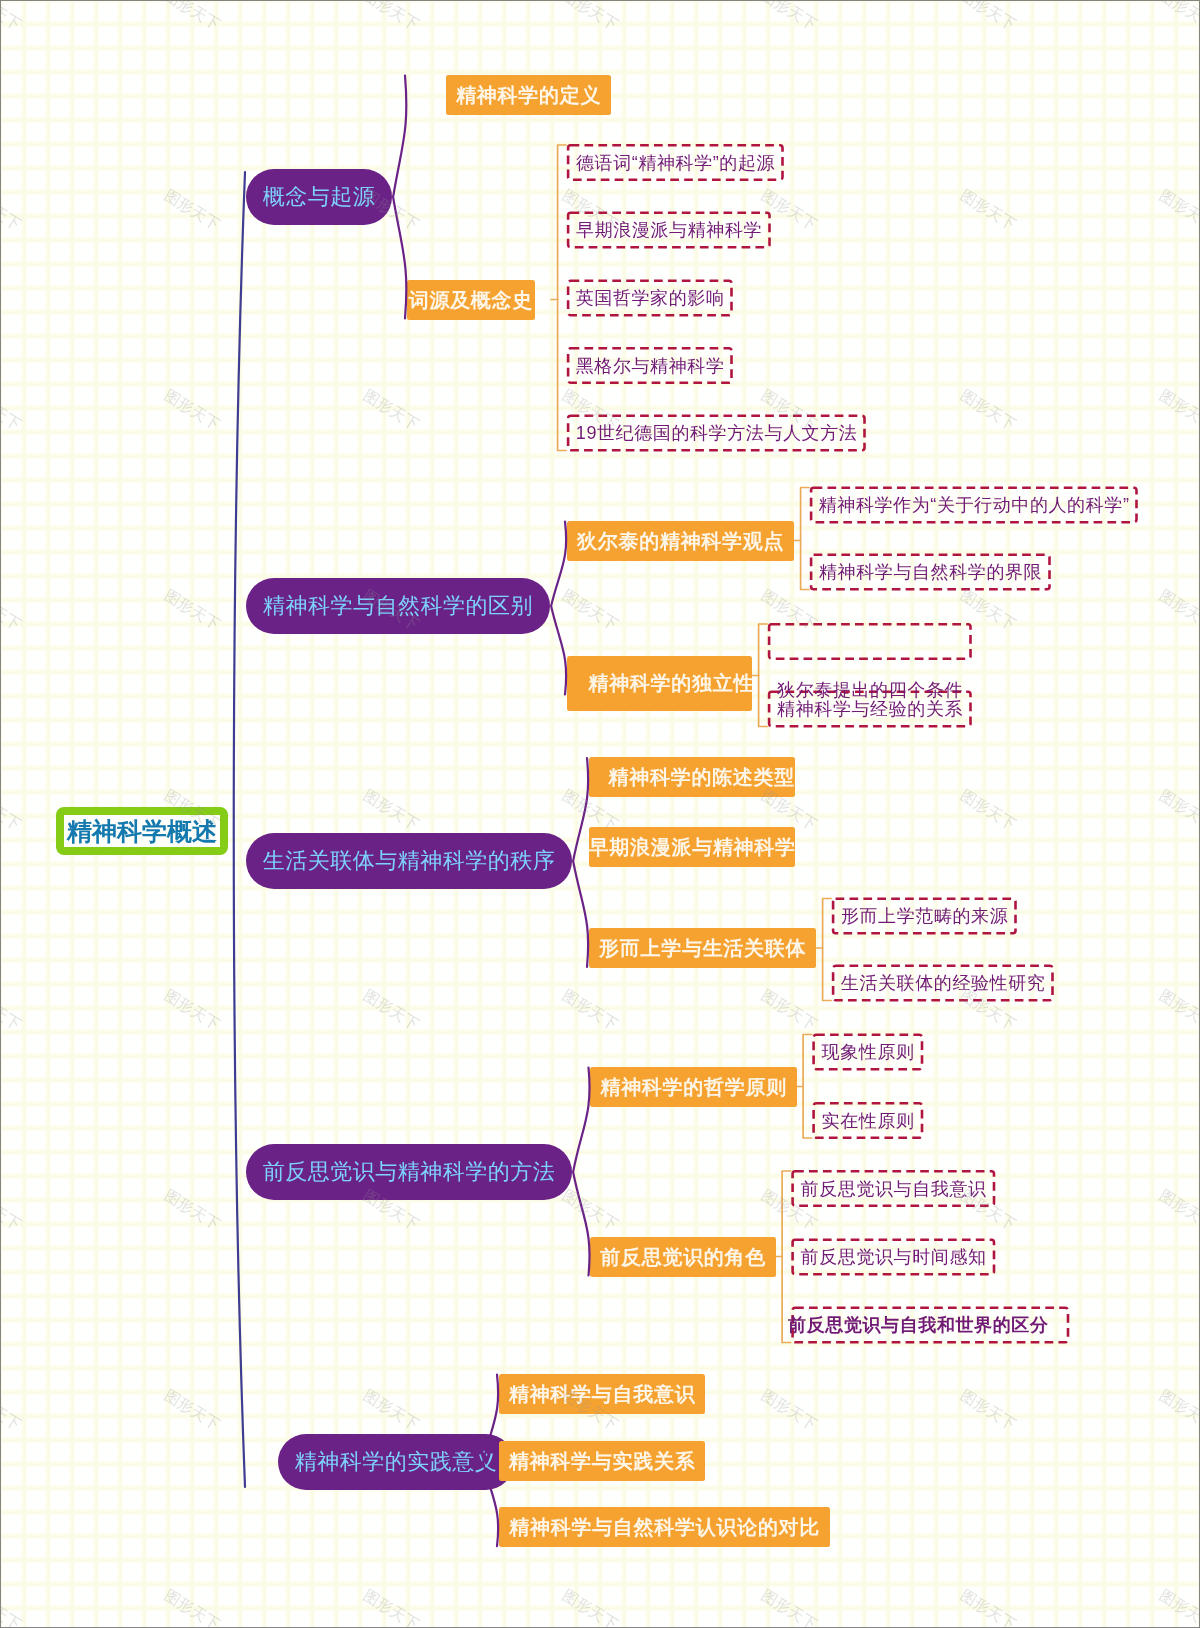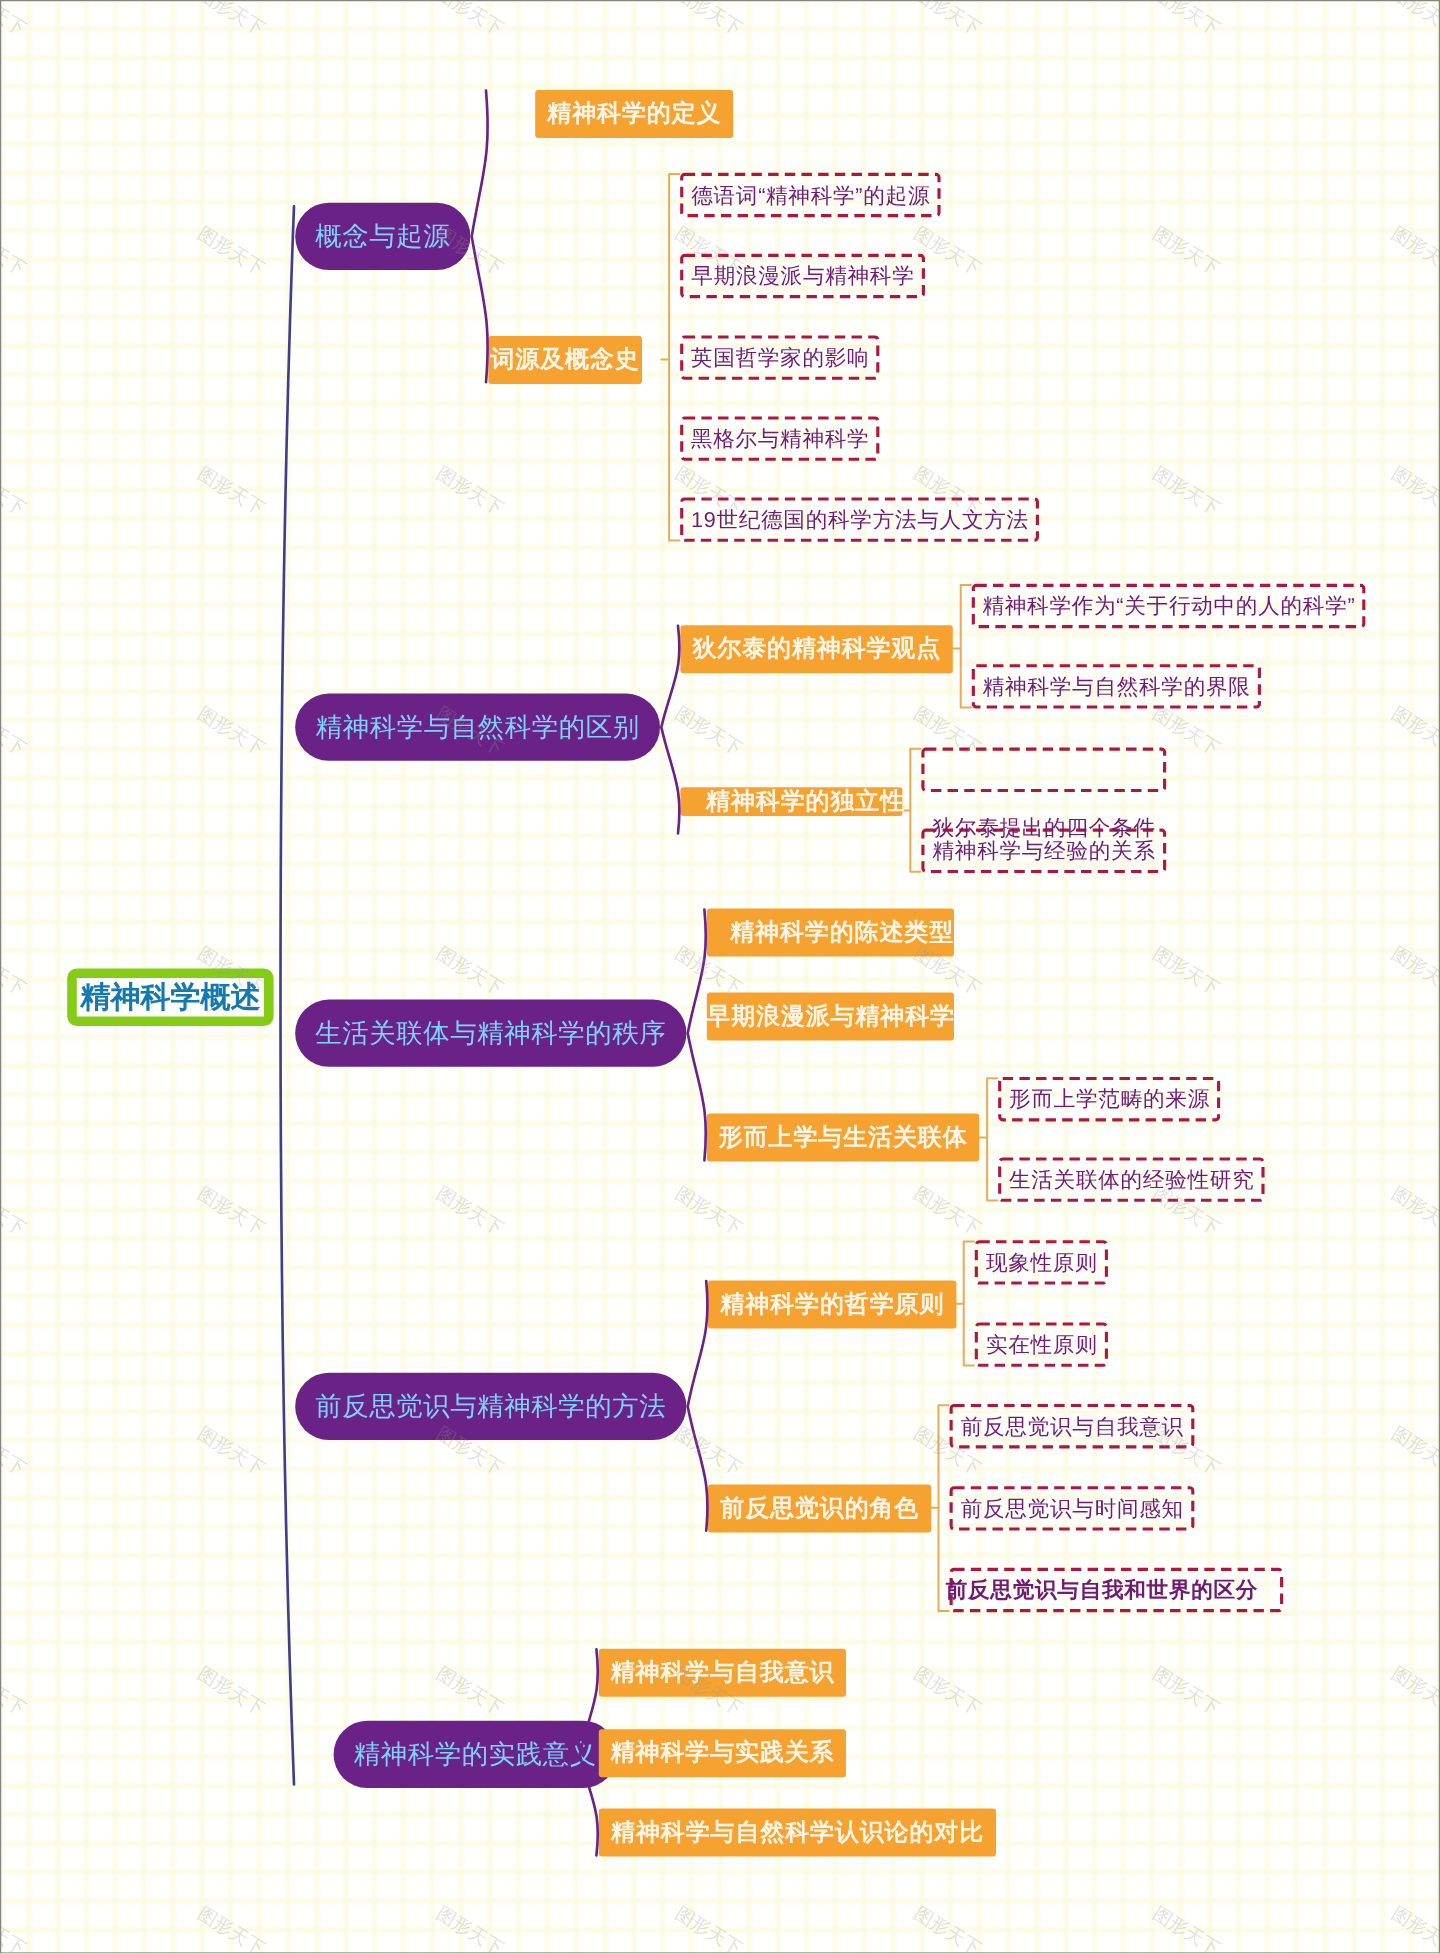--- a/index.html
+++ b/index.html
@@ -83,21 +83,21 @@
       <div class="node l2" style="left: 406.5px; top: 279.5px; width: 128px; height: 40px;">词源及概念史</div>
       <div class="node leaf" style="left: 566.8px; top: 144px; width: 217px; height: 37px;">德语词“精神科学”的起源</div>
       <div class="node leaf" style="left: 566.8px; top: 211.5px; width: 204px; height: 37px;">早期浪漫派与精神科学</div>
       <div class="node leaf" style="left: 566.8px; top: 279.5px; width: 166px; height: 37px;">英国哲学家的影响</div>
       <div class="node leaf" style="left: 566.8px; top: 347px; width: 166px; height: 37px;">黑格尔与精神科学</div>
       <div class="node leaf" style="left: 566.8px; top: 414.5px; width: 299px; height: 37px;">19世纪德国的科学方法与人文方法</div>
       <div class="node l1" style="left: 246px; top: 578px; width: 303.6px; height: 56px;">精神科学与自然科学的区别</div>
       <div class="node l2" style="left: 566.5px; top: 520.5px; width: 227.6px; height: 40px;">狄尔泰的精神科学观点</div>
       <div class="node leaf" style="left: 809.8px; top: 486.5px; width: 328px; height: 37px;">精神科学作为“关于行动中的人的科学”</div>
       <div class="node leaf" style="left: 809.8px; top: 553.5px; width: 241px; height: 37px;">精神科学与自然科学的界限</div>
-      <div class="node l2" style="left: 566.5px; top: 655.5px; width: 185.6px; height: 24px; padding-left: 24px;">精神科学的独立性</div>
+      <div class="node l2" style="left: 566.5px; top: 655.5px; width: 185.6px; height: 55px; padding-left: 24px;">精神科学的独立性</div>
       <div class="node leaf" style="left: 767.8px; top: 623px; width: 204px; height: 37px; margin-top: 48px;">狄尔泰提出的四个条件</div>
       <div class="node leaf" style="left: 767.8px; top: 690.5px; width: 204px; height: 37px;">精神科学与经验的关系</div>
       <div class="node l1" style="left: 246px; top: 833px; width: 325.6px; height: 56px;">生活关联体与精神科学的秩序</div>
       <div class="node l2" style="left: 588.5px; top: 757px; width: 206.6px; height: 40px; padding-left: 20px;">精神科学的陈述类型</div>
       <div class="node l2" style="left: 588.5px; top: 827px; width: 206.6px; height: 40px;">早期浪漫派与精神科学</div>
       <div class="node l2" style="left: 588.5px; top: 928px; width: 227.6px; height: 40px;">形而上学与生活关联体</div>
       <div class="node leaf" style="left: 831.8px; top: 897.5px; width: 185px; height: 37px;">形而上学范畴的来源</div>
       <div class="node leaf" style="left: 831.8px; top: 964.5px; width: 222px; height: 37px;">生活关联体的经验性研究</div>
       <div class="node l1" style="left: 246px; top: 1144px; width: 325.6px; height: 56px;">前反思觉识与精神科学的方法</div>
       <div class="node l2" style="left: 590px; top: 1066.5px; width: 206.6px; height: 40px;">精神科学的哲学原则</div>

